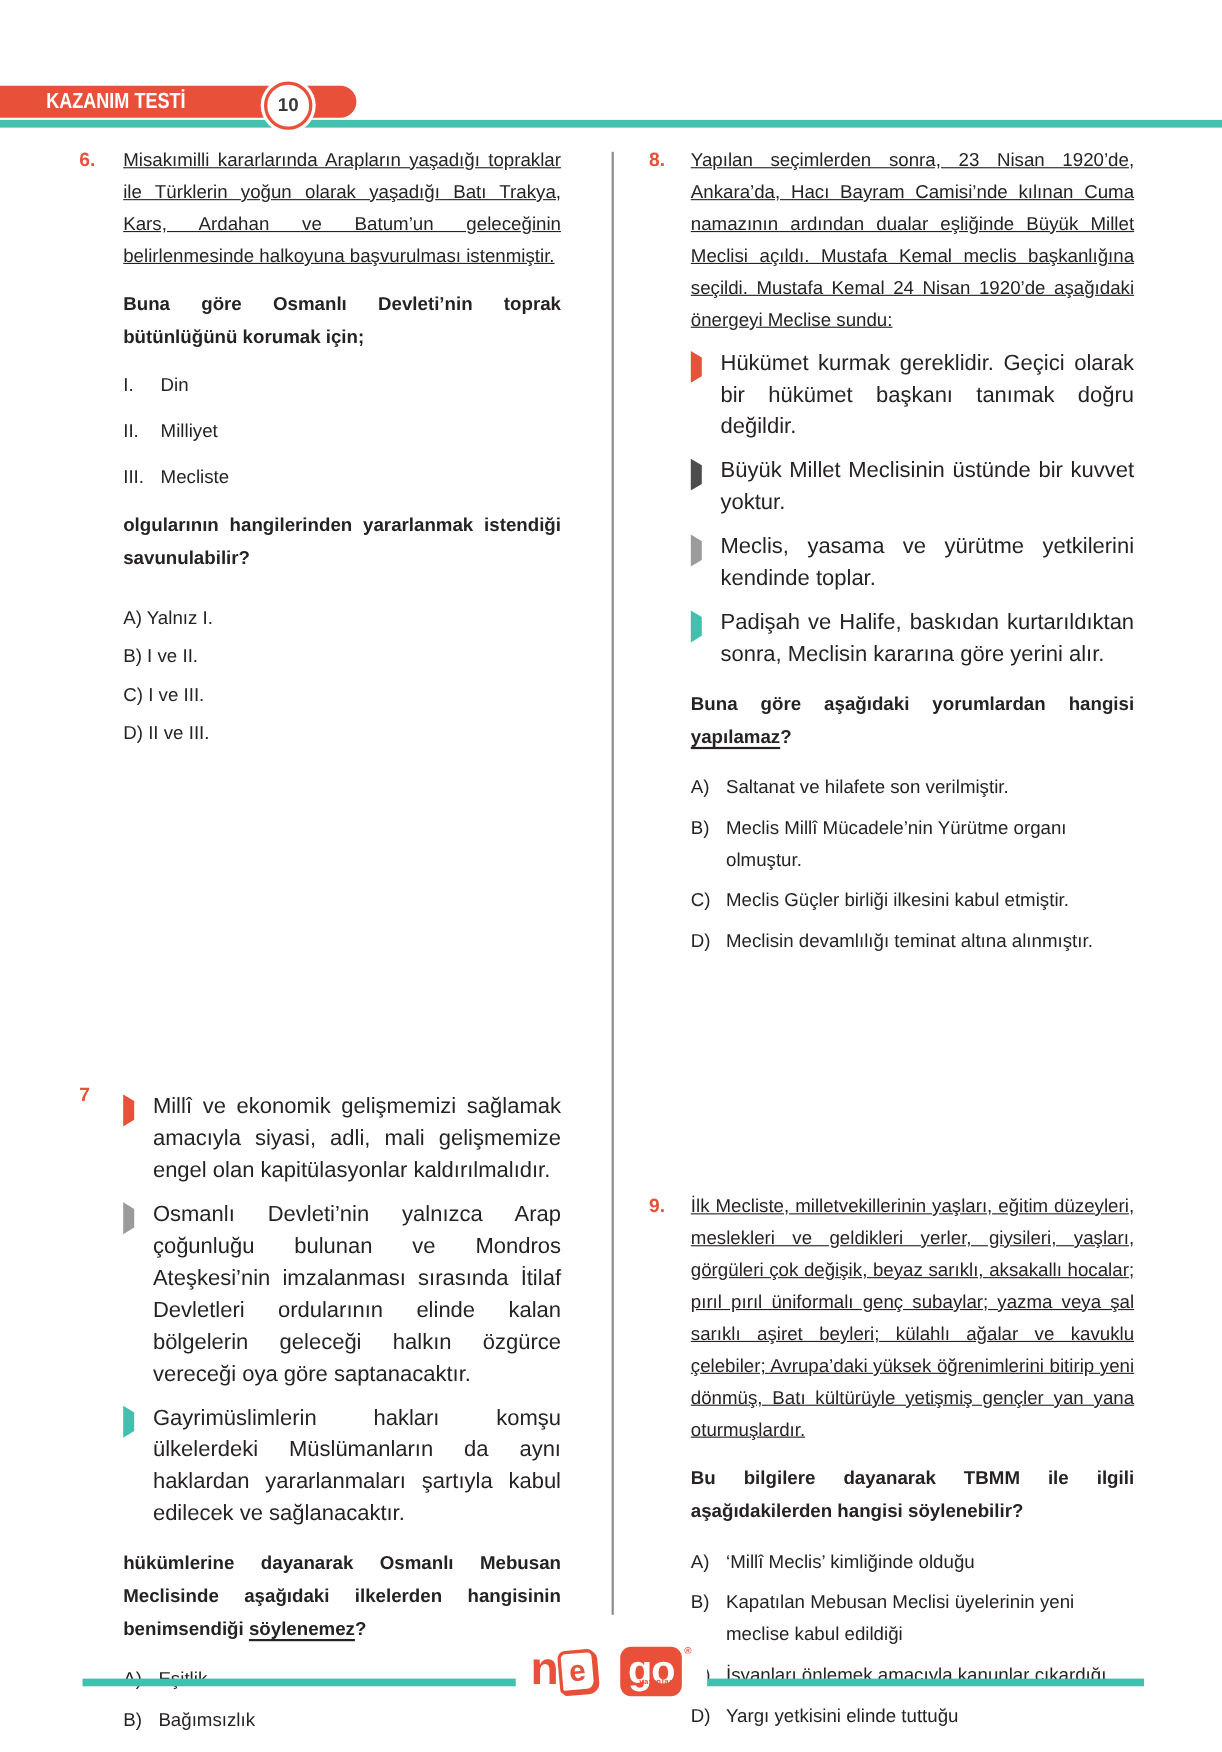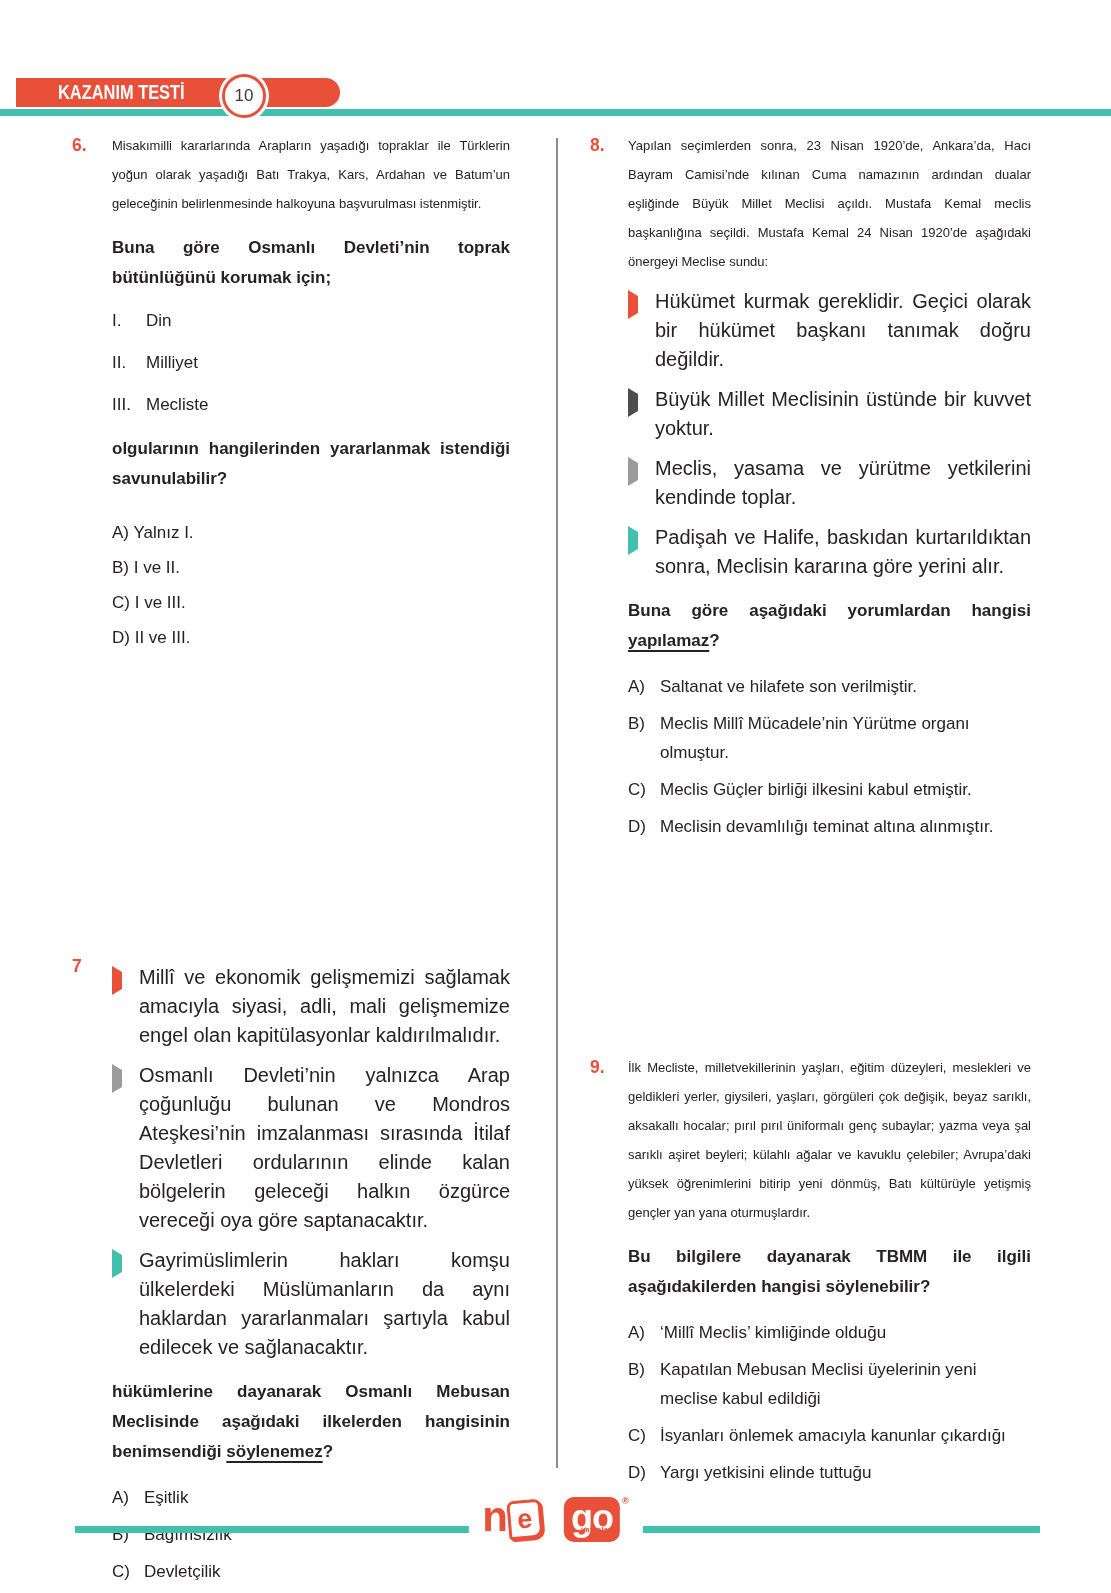--- a/index.html
+++ b/index.html
@@ -6,39 +6,39 @@
   .page{
     position:relative;
     width:1111px;height:1593px;
     background:#ffffff;
     overflow:hidden;
     font-family:"Liberation Sans", sans-serif;
     color:#262223;
   }
   
   .banner{
-    position:absolute;top:78px;left:16px;
+    position:absolute;top:78px;left:0;
     width:324px;height:29px;
     border-radius:0 15px 15px 0;
     display:flex;align-items:center;
     z-index:1;
   }
   .banner-title{
     color:#ffffff;font-weight:bold;font-size:20px;
     margin-left:42px;letter-spacing:0px;
     transform:scaleX(0.82);transform-origin:left center;
     white-space:nowrap;
   }
   .test-circle{
-    position:absolute;top:74px;left:222px;
+    position:absolute;top:74px;left:240px;
     width:38px;height:38px;border-radius:50%;
     background:#ffffff;border:3px solid #e8503a;
     box-shadow:0 0 0 3px #ffffff;
     display:flex;align-items:center;justify-content:center;
-    font-weight:normal;font-size:17px;color:#3a3a3a;
+    font-weight:bold;font-size:17px;color:#3a3a3a;
     z-index:3;
   }
   .top-rule{
     position:absolute;top:109px;left:0;
     width:1111px;height:7px;z-index:0;
   }
   
   .col-divider{
     position:absolute;left:556px;top:138px;
     width:2px;height:1330px;
@@ -49,21 +49,21 @@
 
   .q{display:flex;align-items:flex-start;}
   .q-num{
     flex:0 0 52px;box-sizing:border-box;padding-left:12px;
     font-weight:bold;font-size:17.5px;line-height:29px;
   }
   .col-right .q-num{flex:0 0 50px;}
   .q-body{flex:1;min-width:0;}
 
   .para{
-    font-size:13px;line-height:29px;text-align:justify;
+    font-size:17px;line-height:29px;text-align:justify;text-decoration:underline;
   }
   .prompt{
     font-weight:bold;font-size:17px;line-height:30px;text-align:justify;
     margin-top:15px;
   }
   .u{
     text-decoration:underline;
     text-decoration-thickness:2px;
     text-underline-offset:4px;
   }

